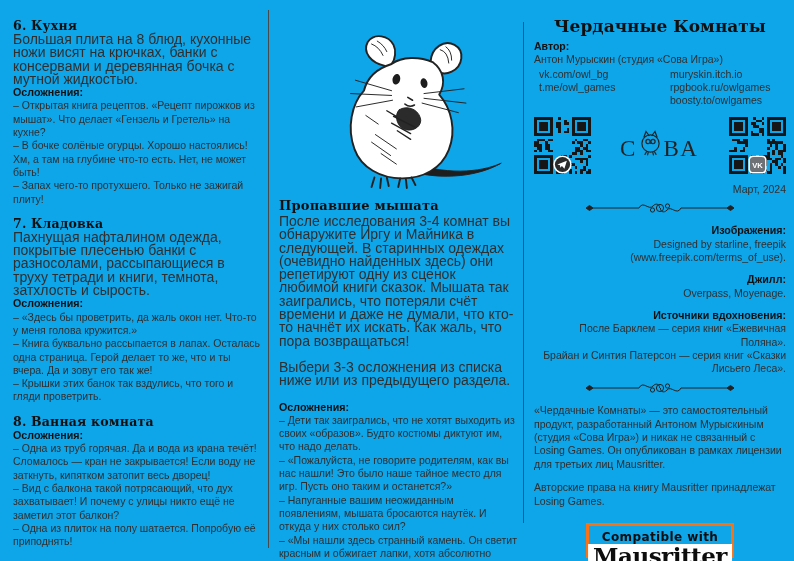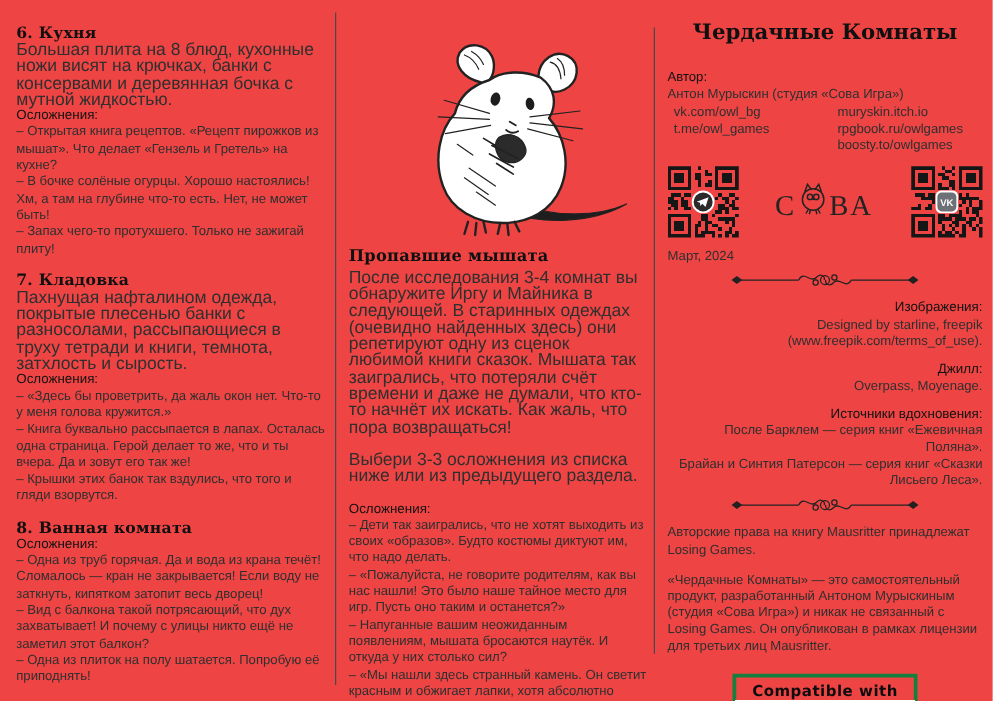--- a/index.html
+++ b/index.html
@@ -1,60 +1,60 @@
 <!DOCTYPE html>
 <html><head>
 <meta charset="utf-8">
 <style>
   html,body{margin:0;padding:0;}
   body{
     width:794px;height:561px;background:#ffffff;color:#2f2f2f;
     font-family:"Liberation Sans",sans-serif;position:relative;overflow:hidden;
   }
-  .page{position:absolute;inset:0;background:#ef4444;}
+  .page{position:absolute;inset:0;background:#0ea5e9;}
   .col{position:absolute;}
   .col-left{left:13px;top:18px;width:247px;}
   .col-mid{left:279px;top:12px;width:239px;}
   .col-right{left:534px;top:16px;width:252px;}
   .vrule{position:absolute;width:1px;background:#4a4a4a;}
   .v1{left:268px;top:10px;height:538px;}
   .v2{left:523px;top:22px;height:501px;}
 
   .h-gothic{font-family:"DejaVu Serif","Liberation Serif",serif;font-weight:700;color:#101010;}
   .sec{margin-bottom:10px;}
   .sec-h{font-size:12.5px;line-height:15px;margin:0;letter-spacing:.2px;}
   .body-t{font-size:14px;line-height:13.3px;margin:0;}
-  .b-label{font-weight:400;color:#111;font-size:10.7px;line-height:13.3px;}
+  .b-label{font-weight:700;color:#111;font-size:10.7px;line-height:13.3px;}
   .li{font-size:10.5px;line-height:13.3px;}
 
   .flourish{display:block;margin:6px auto;}
   .flourish path,.flourish circle{stroke:#222;}
 
   .mouse-wrap{margin:4px 0 2px 22px;width:205px;height:178px;}
   .mid-h{font-size:13px;margin:4px 0 2px;}
 
-  .r-title{text-align:center;font-size:17px;line-height:20px;margin:0 0 20px;}
+  .r-title{text-align:center;font-size:17px;line-height:20px;margin:0 0 4px;}
   .small-t{font-size:10.5px;line-height:13.3px;}
   .links{display:flex;margin-top:1px;}
   .links .lc1{margin-left:5px;width:131px;}
   .links .lc2{flex:1;}
   .qr-row{display:flex;align-items:center;justify-content:space-between;margin-top:10px;}
   .qr{width:57px;height:57px;position:relative;}
   .qr-cells{position:absolute;inset:0;}
   .qr-cells svg{width:100%;height:100%;display:block;}
-  .qr-icon{position:absolute;inset:0;display:flex;align-items:center;justify-content:center;}
+  .qr-icon{position:absolute;inset:0;display:flex;align-items:flex-end;justify-content:center;}
   .logo{text-align:center;font-family:"Liberation Serif",serif;font-size:23px;line-height:25px;
         letter-spacing:3px;color:#232323;font-weight:400;}
   .logo-row1{display:flex;align-items:flex-end;justify-content:center;}
-  .date{text-align:left;font-size:10.5px;margin-top:9px;}
+  .date{text-align:right;font-size:10.5px;margin-top:9px;}
   .blk{margin-top:9px;font-size:10.5px;line-height:13.3px;overflow-wrap:anywhere;text-align:right;}
   .legal{margin-top:9px;font-size:10.5px;line-height:13.3px;}
 
   .badge-wrap{display:flex;justify-content:center;margin-top:15px;}
-  .badge{position:relative;border:3px solid #15803d;padding:4px 13px 11px;}
+  .badge{position:relative;border:3px solid #f97316;padding:4px 13px 11px;}
   .badge-top{font-family:"DejaVu Sans",sans-serif;font-weight:700;font-size:12px;
              letter-spacing:.4px;color:#0d0d0d;text-align:center;white-space:nowrap;}
   .badge-bottom{position:absolute;left:50%;bottom:-13px;transform:translateX(-50%);
              background:#fff;padding:0 5px;font-family:"DejaVu Serif","Liberation Serif",serif;
              font-weight:700;font-size:23px;line-height:24px;color:#0d0d0d;white-space:nowrap;
              letter-spacing:-.5px;}
 </style>
 </head>
 <body>
 
@@ -70,21 +70,21 @@
       <div class="li">– В бочке солёные огурцы. Хорошо настоялись! Хм, а там на глубине что-то есть. Нет, не может быть!</div>
       <div class="li">– Запах чего-то протухшего. Только не зажигай плиту!</div>
     </div>
 
     <div class="sec">
       <h3 class="h-gothic sec-h">7. Кладовка</h3>
       <p class="body-t">Пахнущая нафталином одежда, покрытые плесенью банки с разносолами, рассыпающиеся в труху тетради и книги, темнота, затхлость и сырость.</p>
       <div class="b-label">Осложнения:</div>
       <div class="li">– «Здесь бы проветрить, да жаль окон нет. Что-то у меня голова кружится.»</div>
       <div class="li">– Книга буквально рассыпается в лапах. Осталась одна страница. Герой делает то же, что и ты вчера. Да и зовут его так же!</div>
-      <div class="li">– Крышки этих банок так вздулись, что того и гляди взорвутся.</div>
+      <div class="li">– Крышки этих банок так вздулись, что того и гляди проветрить.</div>
     </div>
 
     <div class="sec">
       <h3 class="h-gothic sec-h">8. Ванная комната</h3>
       <div class="b-label">Осложнения:</div>
       <div class="li">– Одна из труб горячая. Да и вода из крана течёт! Сломалось — кран не закрывается! Если воду не заткнуть, кипятком затопит весь дворец!</div>
       <div class="li">– Вид с балкона такой потрясающий, что дух захватывает! И почему с улицы никто ещё не заметил этот балкон?</div>
       <div class="li">– Одна из плиток на полу шатается. Попробую её приподнять!</div>
     </div>
 
@@ -446,22 +446,22 @@
       <path d="M1 7 l3.5-2.5 3.5 2.5-3.5 2.5z" fill="#222" stroke="none"></path>
       <path d="M54 7 c4-8 10 3 14-2 c3-3.5 7-1.5 6.5 2" stroke-width="1"></path>
       <circle cx="75" cy="7" r="3.6" stroke-width="1"></circle>
       <circle cx="67.5" cy="9" r="2.1" stroke-width="1"></circle>
       <circle cx="82.5" cy="5" r="2.1" stroke-width="1"></circle>
       <path d="M96 7 c-4 8 -10-3 -14 2 c-3 3.5 -7 1.5 -6.5-2" stroke-width="1"></path>
       <path d="M96 7 H146" stroke-width="1"></path>
       <path d="M149 7 l-3.5-2.5 -3.5 2.5 3.5 2.5z" fill="#222" stroke="none"></path>
     </svg>
 
+    <p class="legal">«Чердачные Комнаты» — это самостоятельный продукт, разработанный Антоном Мурыскиным (студия «Сова Игра») и никак не связанный с Losing Games. Он опубликован в рамках лицензии для третьих лиц Mausritter.</p>
     <p class="legal">Авторские права на книгу Mausritter принадлежат Losing Games.</p>
-    <p class="legal">«Чердачные Комнаты» — это самостоятельный продукт, разработанный Антоном Мурыскиным (студия «Сова Игра») и никак не связанный с Losing Games. Он опубликован в рамках лицензии для третьих лиц Mausritter.</p>
 
     <div class="badge-wrap">
       <div class="badge">
         <div class="badge-top">Compatible with</div>
         <div class="badge-bottom">Mausritter</div>
       </div>
     </div>
   </div>
 </div>
 

